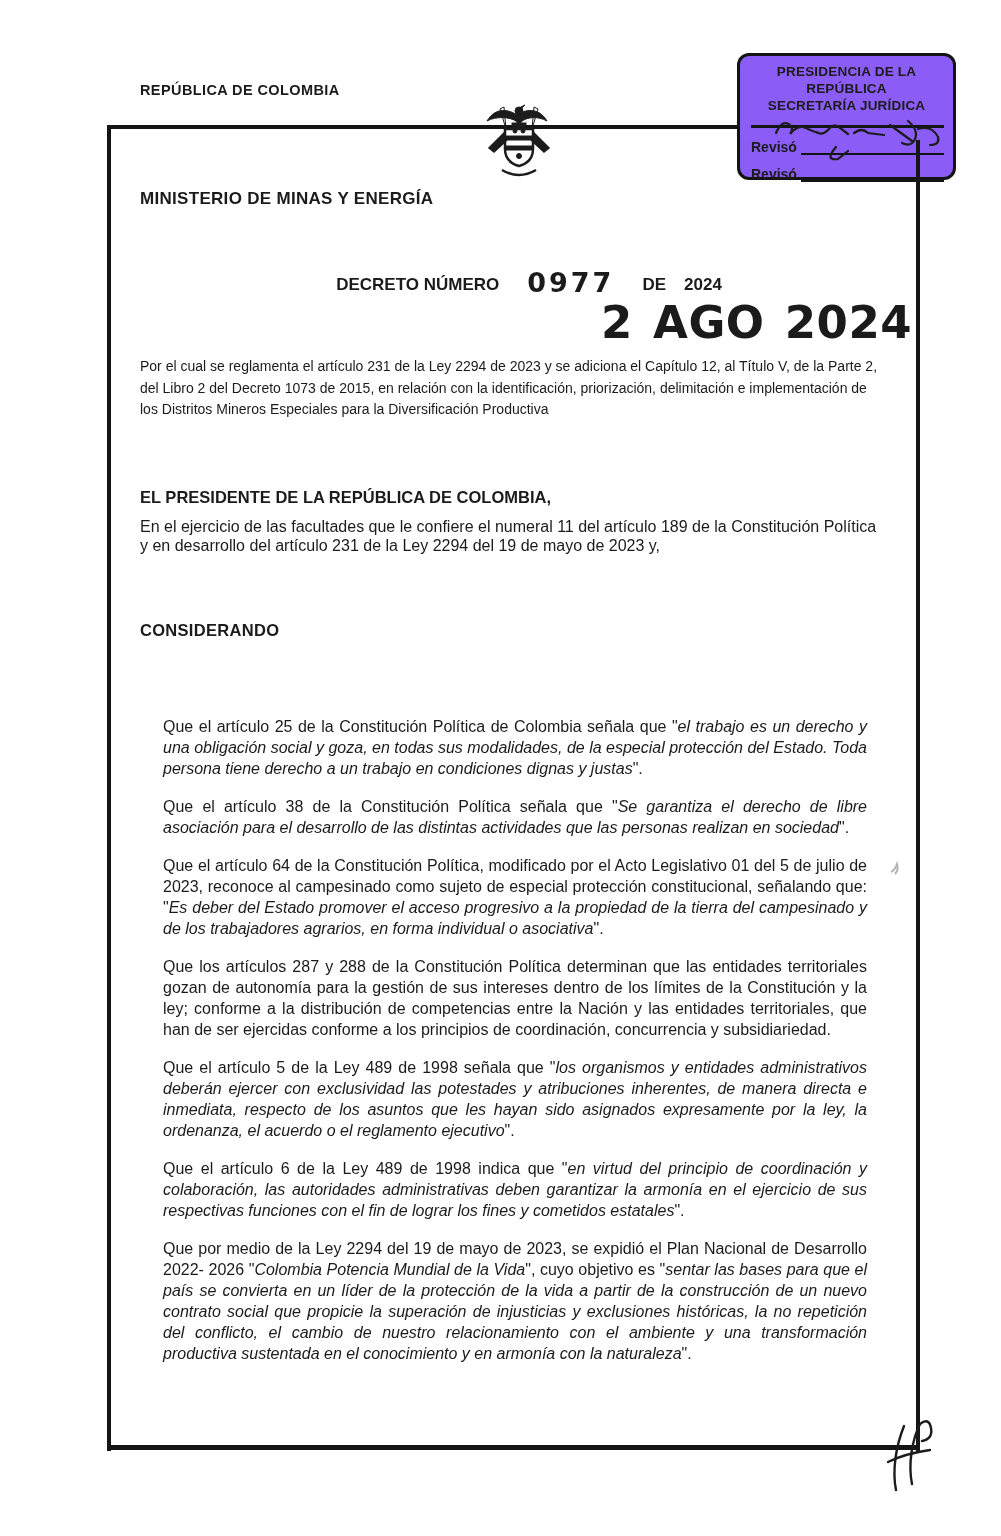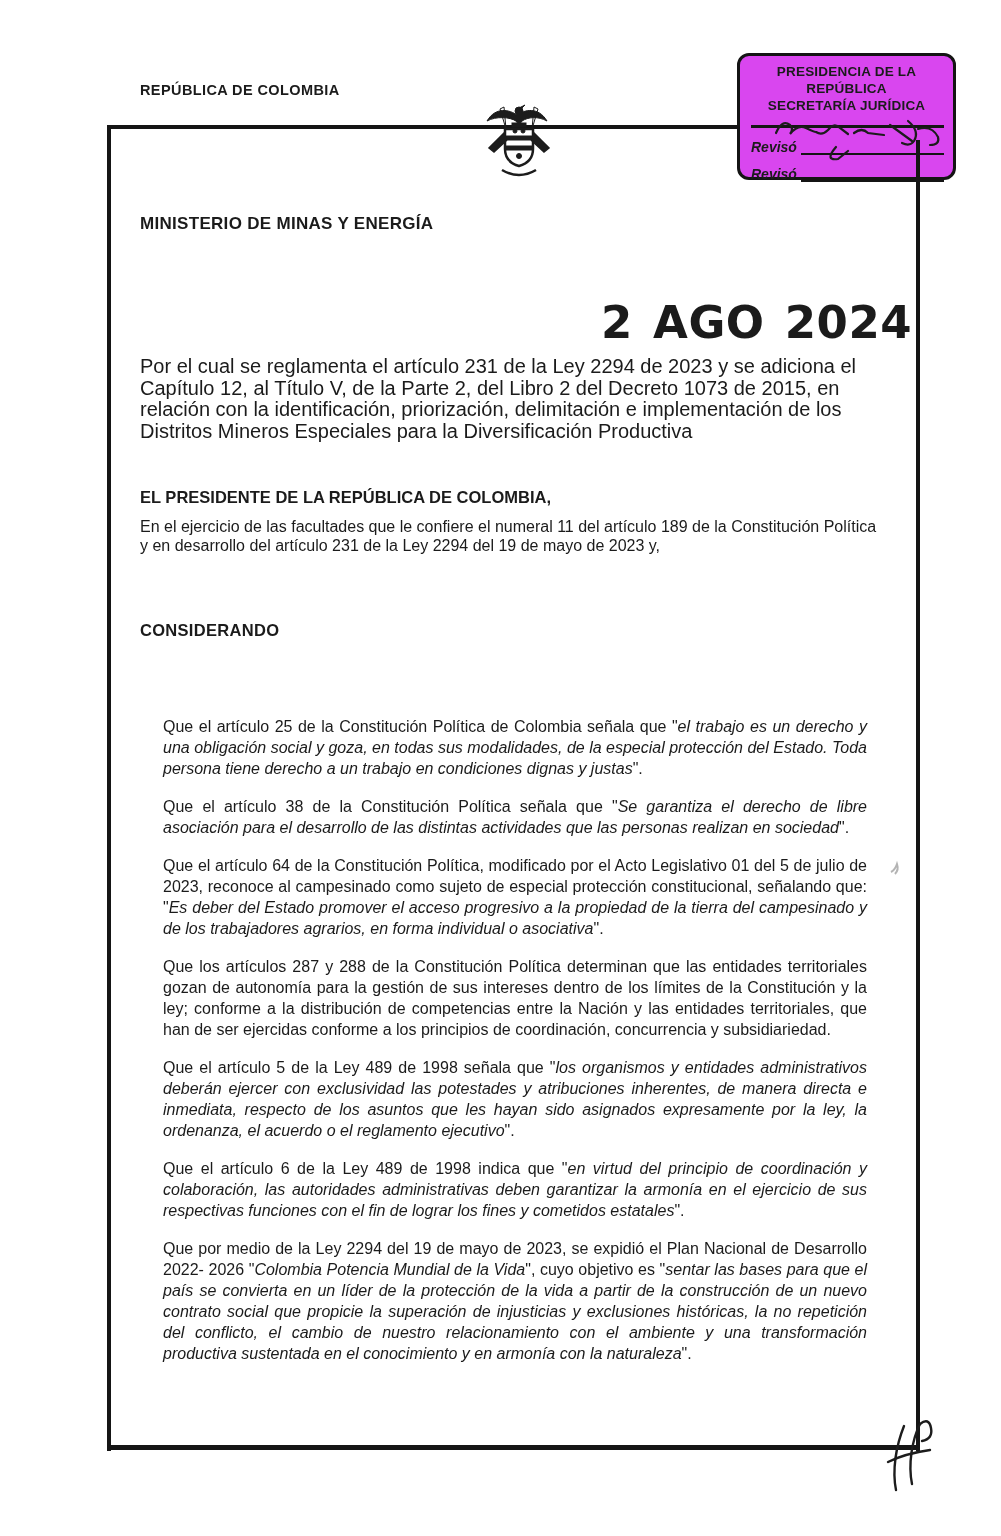--- a/index.html
+++ b/index.html
@@ -8,47 +8,47 @@
 
   
   .frame-line{position:absolute;background:#151515;}
   #frame-top{left:107px;top:125px;width:813px;height:4px;z-index:1;}
   #frame-left{left:107px;top:125px;width:4px;height:1326px;z-index:1;}
   #frame-right{left:916px;top:140px;width:4px;height:1311px;z-index:6;}
   #frame-bottom{left:107px;top:1445px;width:813px;height:5px;z-index:1;}
 
   .center-block{position:absolute;left:140px;width:740px;text-align:left;}
   .hdr-republic{top:82px;font-size:14.5px;font-weight:bold;letter-spacing:.4px;}
-  .hdr-ministry{top:214px;font-size:17px;font-weight:bold;letter-spacing:.3px;}
+  .hdr-ministry{top:189px;font-size:17px;font-weight:bold;letter-spacing:.3px;}
 
   .emblem{position:absolute;left:482px;top:98px;z-index:2;}
 
   
-  .stamp{position:absolute;left:737px;top:53px;width:219px;height:127px;background:#d946ef;
+  .stamp{position:absolute;left:737px;top:53px;width:219px;height:127px;background:#8b5cf6;
          border:3px solid #141414;border-radius:12px;z-index:5;box-sizing:border-box;padding-top:7px;}
   .stamp-title{font-size:13.5px;font-weight:bold;text-align:center;line-height:17px;letter-spacing:.2px;}
   .stamp-rule{margin:11px 9px 0 11px;height:3px;background:#141414;}
   .stamp-row{display:flex;align-items:flex-end;font-size:14px;font-weight:bold;
-             padding:0 9px 0 11px;margin-top:3px;height:24px;font-style:italic;}
+             padding:0 9px 0 11px;margin-top:3px;height:24px;}
   .fill-line{flex:1;border-bottom:2.5px solid #141414;margin-left:4px;}
   .sig-svg{position:absolute;left:770px;top:103px;z-index:7;}
 
   
   .decree-row{position:absolute;left:160px;top:264px;width:710px;display:flex;
               justify-content:center;align-items:flex-end;transform:translateX(14px);}
   .decree-label{font-size:17px;font-weight:bold;}
   .decree-number{font-family:"DejaVu Sans",sans-serif;font-size:27px;font-weight:bold;
                  letter-spacing:3px;position:relative;top:3px;margin:0 28px;}
   .decree-of{font-size:17px;font-weight:bold;margin-right:18px;}
   .decree-year{font-size:17px;font-weight:bold;}
   .date-stamp{position:absolute;left:160px;top:296px;width:710px;text-align:right;
               transform:translateX(42px);font-family:"DejaVu Sans",sans-serif;
               font-size:45px;font-weight:bold;letter-spacing:.5px;word-spacing:4px;}
 
-  .subject{top:356px;font-size:20px;line-height:21.5px;}
+  .subject{top:356px;font-size:14px;line-height:21.5px;}
   .president{top:488px;font-size:16.5px;font-weight:bold;}
   .preamble{top:517px;font-size:16px;line-height:19px;}
   .considering{top:621px;font-size:16.5px;font-weight:bold;letter-spacing:.3px;}
 
   .body-text{position:absolute;left:163px;top:716px;width:704px;font-size:16px;line-height:21px;}
   .body-text p{margin:0 0 17px 0;text-align:justify;}
   .body-text em{font-style:italic;}
 
   .initials-svg{position:absolute;left:880px;top:1414px;z-index:8;}
   .artifact{position:absolute;left:888px;top:860px;z-index:3;opacity:.55;}
@@ -108,20 +108,26 @@
         <path d="M84 30 q8 -6 14 0 l16 2"></path>
         <path d="M120 22 l22 16 m-4 -20 q12 10 6 20 q-4 6 -12 2"></path>
         <path d="M148 26 q14 -4 20 8 q2 8 -8 8"></path>
         <path d="M66 44 q-12 14 2 12 l10 -8"></path>
       </g>
     </svg>
   </div>
 
   <div class="center-block hdr-ministry">MINISTERIO DE MINAS Y ENERGÍA</div>
 
+  <div class="decree-row">
+    <span class="decree-label">DECRETO NÚMERO</span>
+    <span class="decree-number">0977</span>
+    <span class="decree-of">DE</span>
+    <span class="decree-year">2024</span>
+  </div>
 
   <div class="date-stamp">2 AGO 2024</div>
 
   <div class="center-block subject">Por el cual se reglamenta el artículo 231 de la Ley 2294 de 2023 y se adiciona el Capítulo 12, al Título V, de la Parte 2, del Libro 2 del Decreto 1073 de 2015, en relación con la identificación, priorización, delimitación e implementación de los Distritos Mineros Especiales para la Diversificación Productiva</div>
 
   <div class="center-block president">EL PRESIDENTE DE LA REPÚBLICA DE COLOMBIA,</div>
 
   <div class="center-block preamble">En el ejercicio de las facultades que le confiere el numeral 11 del artículo 189 de la Constitución Política y en desarrollo del artículo 231 de la Ley 2294 del 19 de mayo de 2023 y,</div>
 
   <div class="center-block considering">CONSIDERANDO</div>

